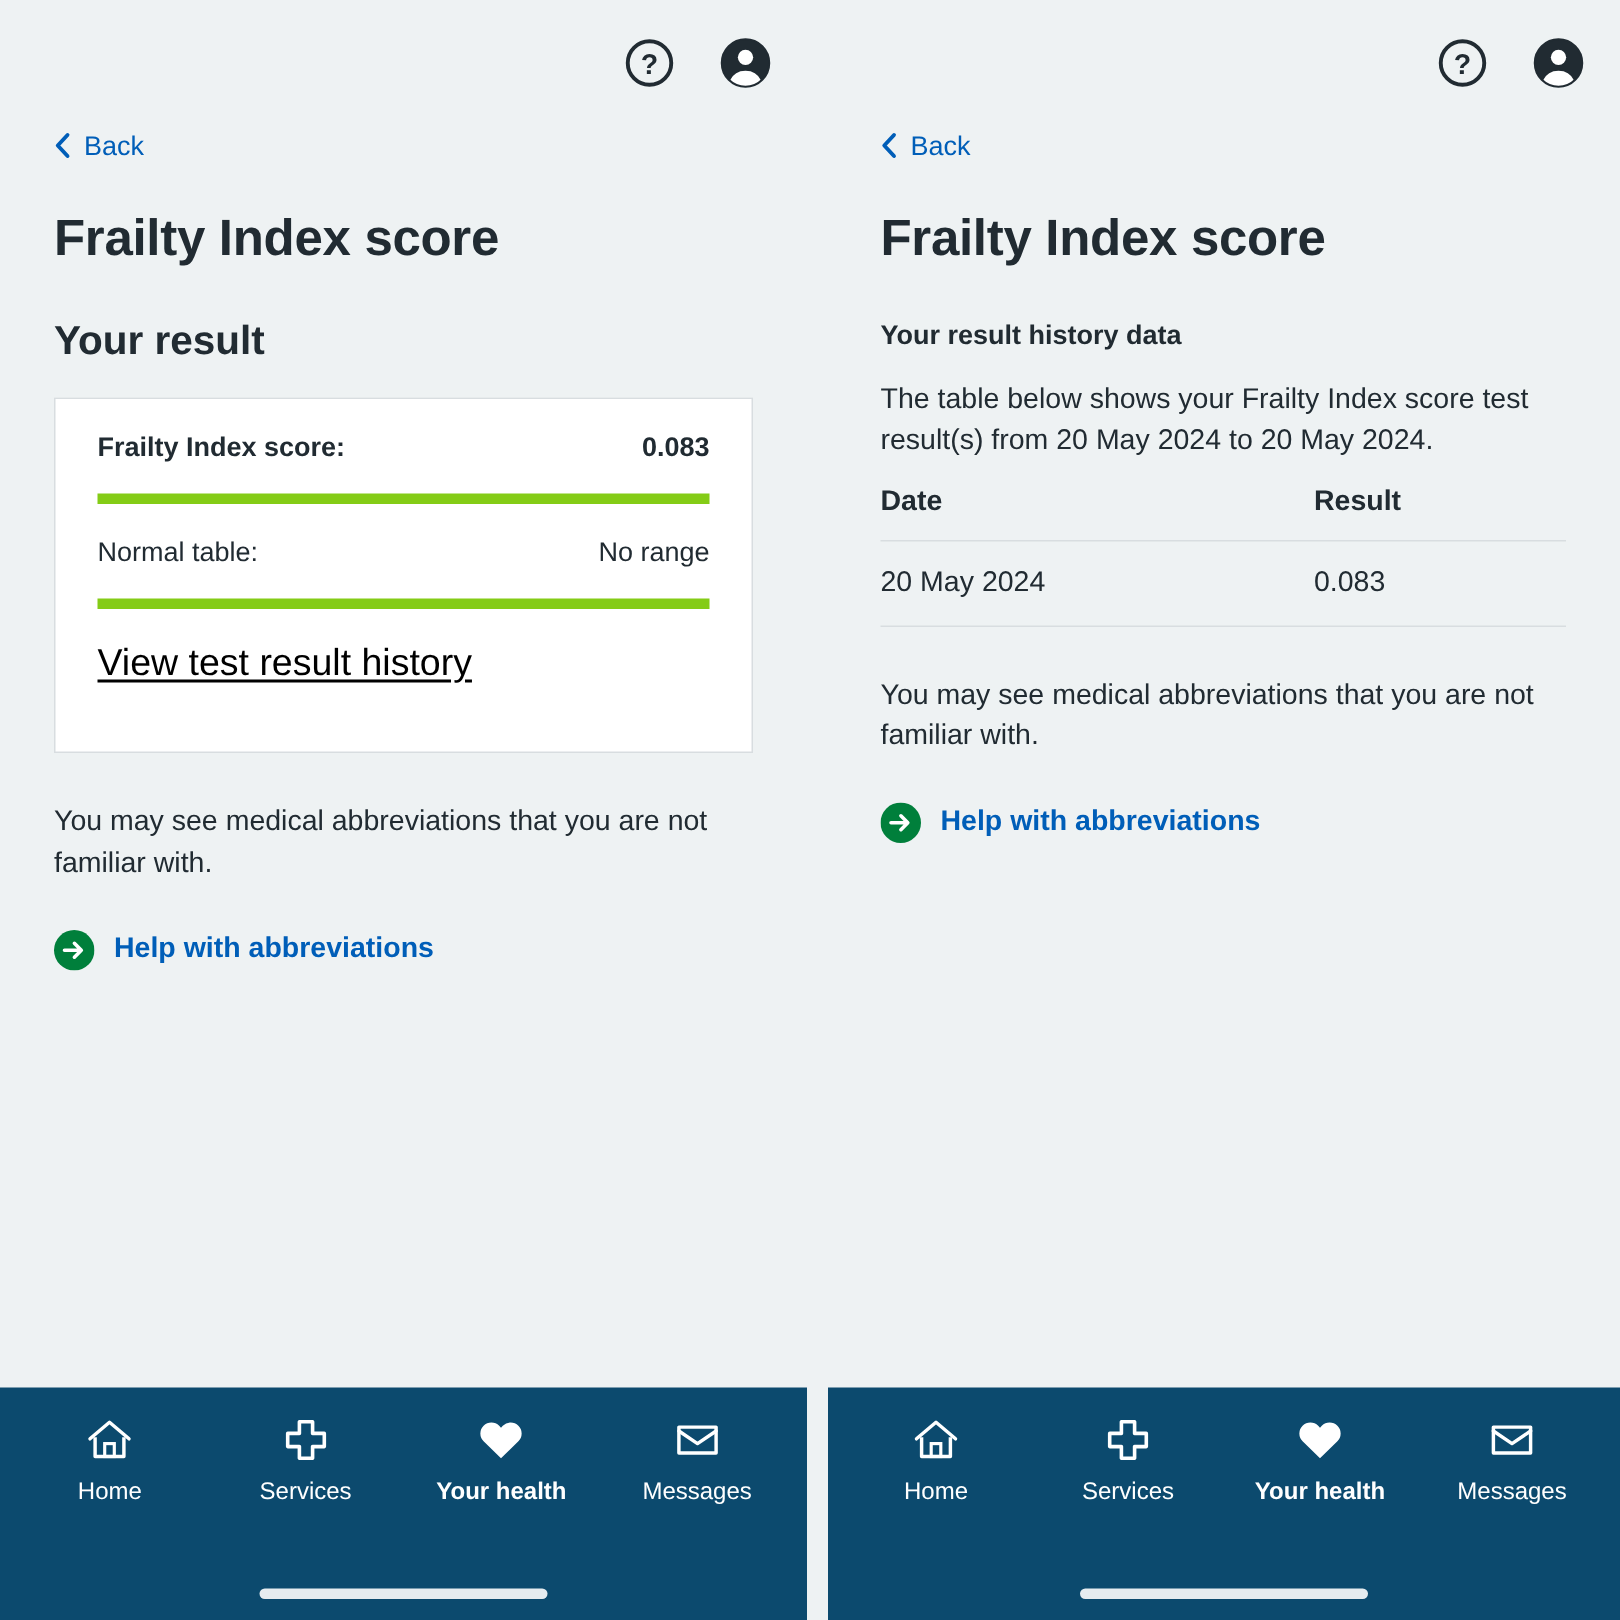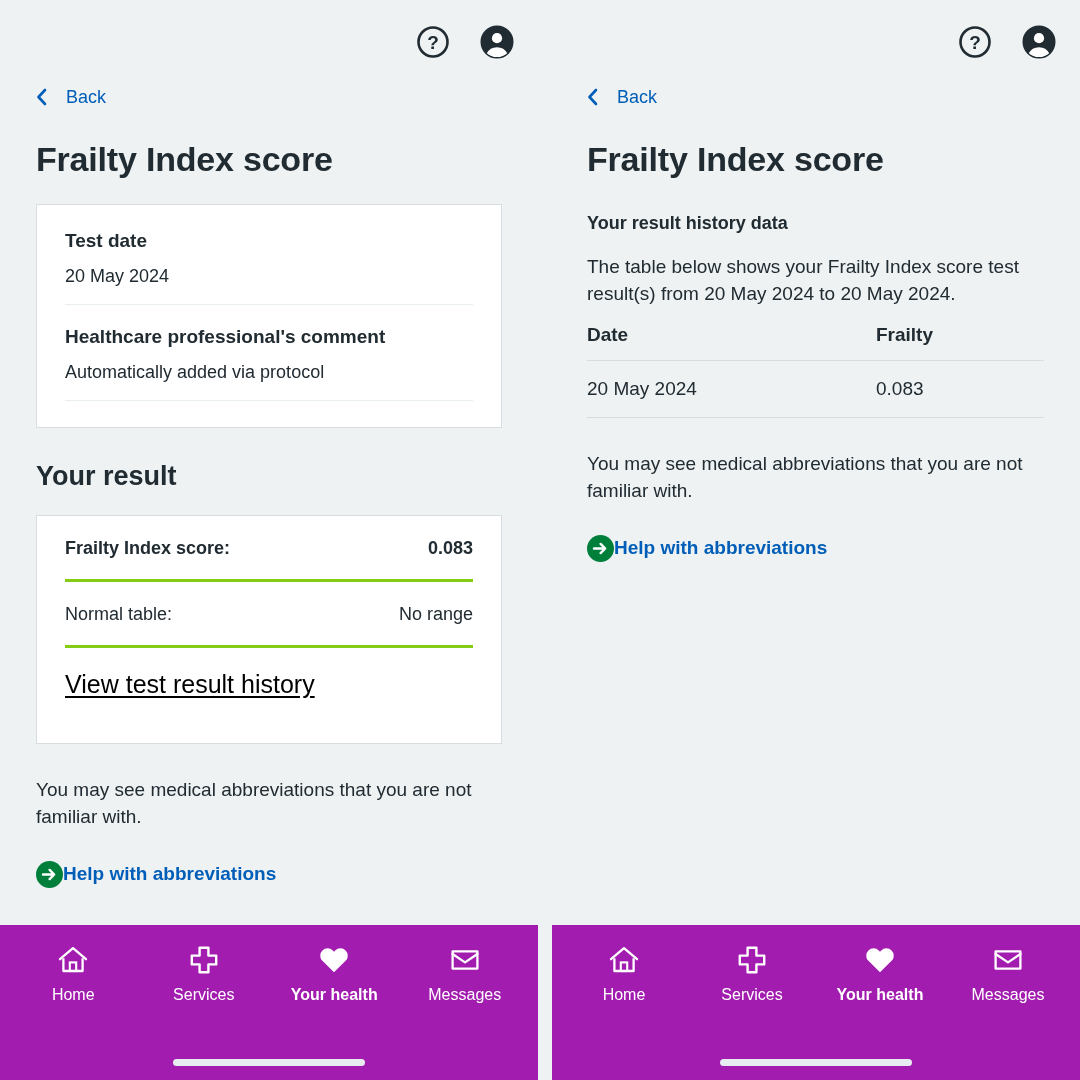--- a/index.html
+++ b/index.html
@@ -43,21 +43,21 @@
   .content {
     flex: 1 1 auto;
     padding: 0 36px;
     overflow: hidden;
   }
   .phone.right .content { padding: 0 36px 0 35px; }
 
   .backlink {
     display: flex;
     align-items: center;
-    gap: 19px;
+    gap: 9px;
     color: #005eb8;
     font-size: 18px;
     line-height: 1;
     margin-top: 4px;
     margin-bottom: 0;
     width: max-content;
     cursor: pointer;
   }
   .chev { width: 11px; height: 18px; flex: 0 0 11px; display:block; }
 
@@ -111,21 +111,21 @@
     background: #ffffff;
     border: 1px solid #d8dde0;
     margin-top: 22px;
     padding: 0 28px;
   }
   .result-row {
     display: flex;
     align-items: baseline;
     justify-content: space-between;
     padding: 22px 0 20px 0;
-    border-bottom: 3px solid #84cc16;
+    border-bottom: 7px solid #84cc16;
   }
   .result-row .rlabel { font-size: 18px; color: #212b32; }
   .result-row .rlabel.strong { font-weight: bold; }
   .result-row .rvalue { font-size: 18px; color: #212b32; }
   .result-row .rvalue.strong { font-weight: bold; }
   .result-link-row {
     padding: 22px 0 44px 0;
   }
   a.inline-link {
     font-size: 25px;
@@ -141,20 +141,21 @@
     color: #212b32;
     line-height: 1.45;
     margin: 32px 0 0 0;
     max-width: 470px;
   }
   .phone.right .body-text { max-width: 470px; }
 
   .help-link {
     display: flex;
     align-items: center;
+    gap: 13px;
     margin-top: 30px;
     width: max-content;
     cursor: pointer;
   }
   .help-link .arrow-circle { width: 27px; height: 27px; flex: 0 0 27px; display: block; }
   .help-link .help-text {
     color: #005eb8;
     font-size: 19px;
     font-weight: bold;
   }
@@ -195,21 +196,21 @@
     padding: 17px 0 17px 0;
     border-bottom: 1px solid #d8dde0;
   }
   table.history th.col-result,
   table.history td.col-result { padding-left: 4px; width: 172px; }
 
   
   .bottomnav {
     flex: 0 0 155px;
     height: 155px;
-    background: #a21caf;
+    background: #0c4a6e;
     display: flex;
     flex-direction: column;
     padding-top: 18px;
   }
   .navitems {
     display: flex;
     align-items: flex-start;
     justify-content: space-around;
     padding: 0 8px;
   }
@@ -270,32 +271,20 @@
         <span class="chev">
           <svg viewBox="0 0 11 18" width="11" height="18">
             <polyline points="9,2 2.5,9 9,16" fill="none" stroke="#005eb8" stroke-width="2.6" stroke-linecap="round" stroke-linejoin="round"></polyline>
           </svg>
         </span>
         <span>Back</span>
       </div>
 
       <h1 class="page-title">Frailty Index score</h1>
 
-      <div class="card">
-        <div class="card-block">
-          <p class="card-label">Test date</p>
-          <p class="card-value">20 May 2024</p>
-        </div>
-        <hr class="card-div">
-        <div class="card-block">
-          <p class="card-label">Healthcare professional's comment</p>
-          <p class="card-value">Automatically added via protocol</p>
-        </div>
-        <hr class="card-div">
-      </div>
 
       <h2 class="section-title">Your result</h2>
 
       <div class="result-card">
         <div class="result-row">
           <span class="rlabel strong">Frailty Index score:</span>
           <span class="rvalue strong">0.083</span>
         </div>
         <div class="result-row">
           <span class="rlabel">Normal table:</span>
@@ -400,21 +389,21 @@
       <h1 class="page-title">Frailty Index score</h1>
 
       <h2 class="history-title">Your result history data</h2>
 
       <p class="history-desc">The table below shows your Frailty Index score test result(s) from 20 May 2024 to 20 May 2024.</p>
 
       <table class="history">
         <thead>
           <tr>
             <th class="col-date">Date</th>
-            <th class="col-result">Frailty</th>
+            <th class="col-result">Result</th>
           </tr>
         </thead>
         <tbody>
           <tr>
             <td class="col-date">20 May 2024</td>
             <td class="col-result">0.083</td>
           </tr>
         </tbody>
       </table>
 

